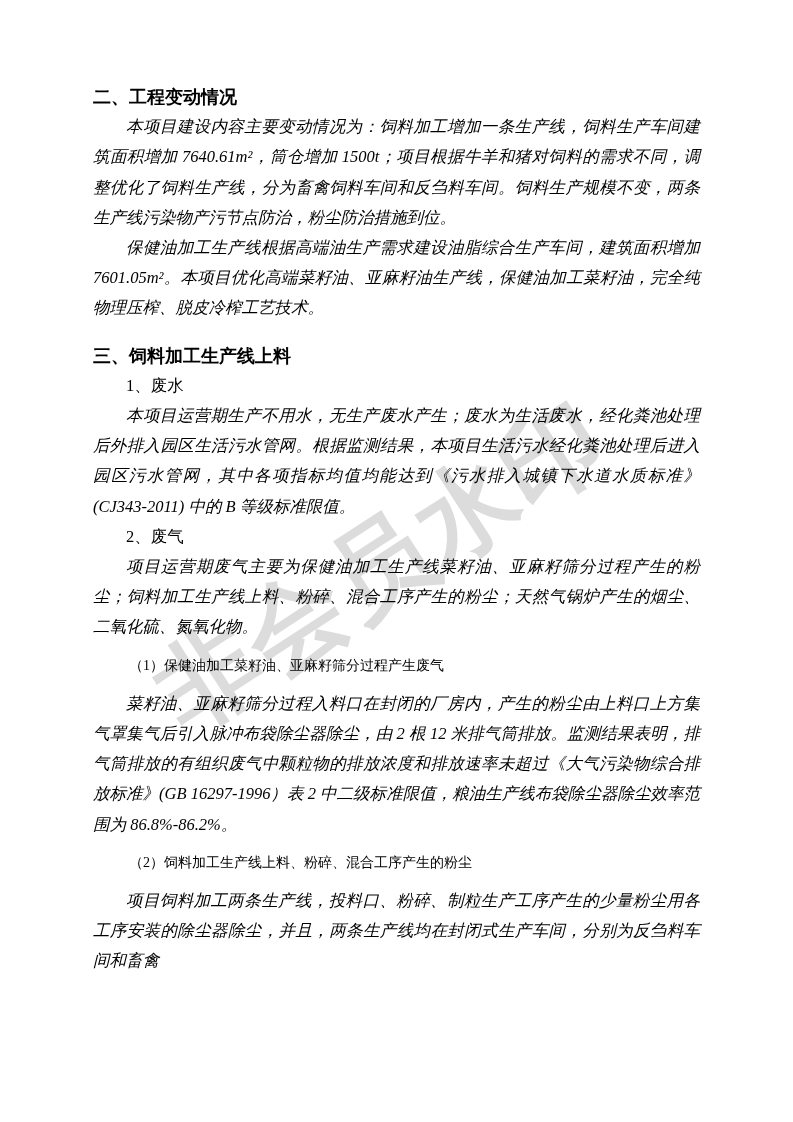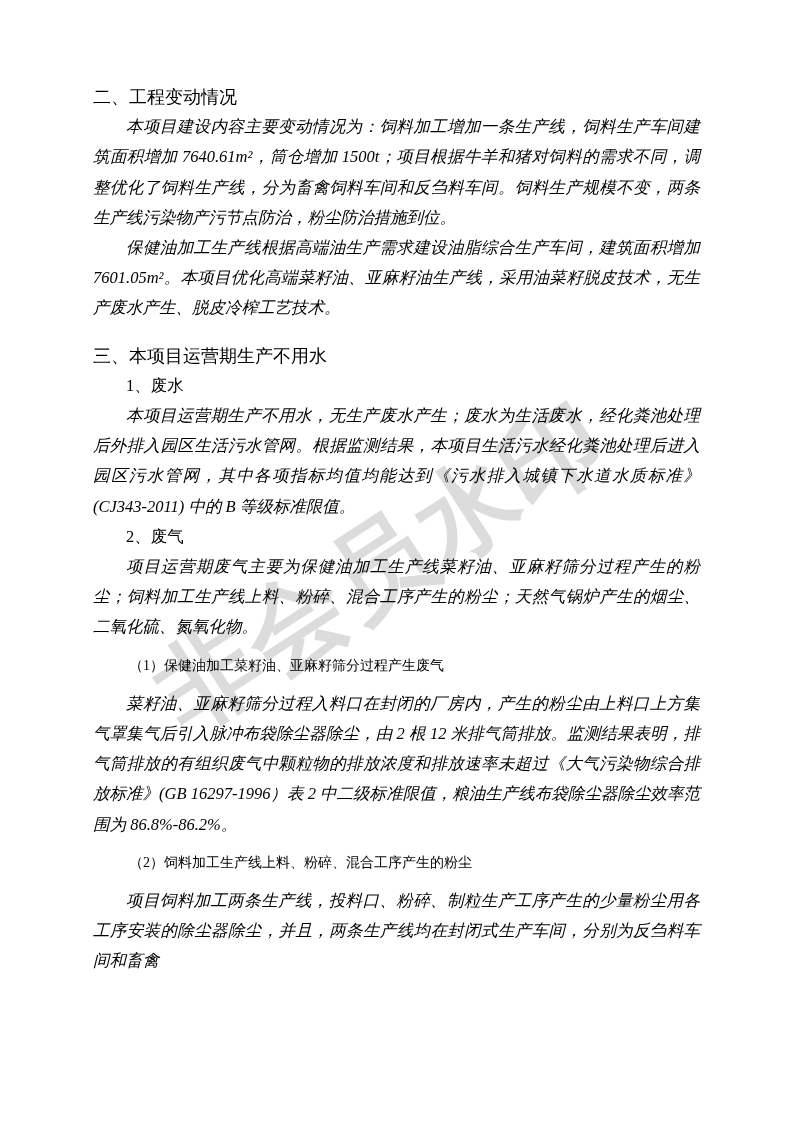--- a/index.html
+++ b/index.html
@@ -37,21 +37,21 @@
   .content {
     position: absolute;
     left: 93px;
     top: 82px;
     width: 607px;
     z-index: 1;
   }
   .h-major {
     margin: 0;
     font-size: 18px;
-    font-weight: normal;
+    font-weight: bold;
     line-height: 30.2px;
   }
   .h-major.spaced {
     margin-top: 17px;
   }
   .h-minor {
     margin: 0;
     padding-left: 2em;
     font-size: 16.5px;
     font-weight: normal;
@@ -79,24 +79,24 @@
 <div class="page">
 
   <div class="watermark">非会员水印</div>
 
   <div class="content">
 
     <h2 class="h-major">二、工程变动情况</h2>
 
     <p class="para">本项目建设内容主要变动情况为：饲料加工增加一条生产线，饲料生产车间建筑面积增加 7640.61m²，筒仓增加 1500t；项目根据牛羊和猪对饲料的需求不同，调整优化了饲料生产线，分为畜禽饲料车间和反刍料车间。饲料生产规模不变，两条生产线污染物产污节点防治，粉尘防治措施到位。</p>
 
-    <p class="para">保健油加工生产线根据高端油生产需求建设油脂综合生产车间，建筑面积增加 7601.05m²。本项目优化高端菜籽油、亚麻籽油生产线，采用油菜籽脱皮技术，无生产废水产生、脱皮冷榨工艺技术。</p>
+    <p class="para">保健油加工生产线根据高端油生产需求建设油脂综合生产车间，建筑面积增加 7601.05m²。本项目优化高端菜籽油、亚麻籽油生产线，保健油加工菜籽油，完全纯物理压榨、脱皮冷榨工艺技术。</p>
 
 
-    <h2 class="h-major spaced">三、本项目运营期生产不用水</h2>
+    <h2 class="h-major spaced">三、饲料加工生产线上料</h2>
 
     <h3 class="h-minor">1、废水</h3>
 
     <p class="para">本项目运营期生产不用水，无生产废水产生；废水为生活废水，经化粪池处理后外排入园区生活污水管网。根据监测结果，本项目生活污水经化粪池处理后进入园区污水管网，其中各项指标均值均能达到《污水排入城镇下水道水质标准》(CJ343-2011) 中的 B 等级标准限值。</p>
 
     <h3 class="h-minor">2、废气</h3>
 
     <p class="para">项目运营期废气主要为保健油加工生产线菜籽油、亚麻籽筛分过程产生的粉尘；饲料加工生产线上料、粉碎、混合工序产生的粉尘；天然气锅炉产生的烟尘、二氧化硫、氮氧化物。</p>
 
     <p class="list-title">（1）保健油加工菜籽油、亚麻籽筛分过程产生废气</p>

